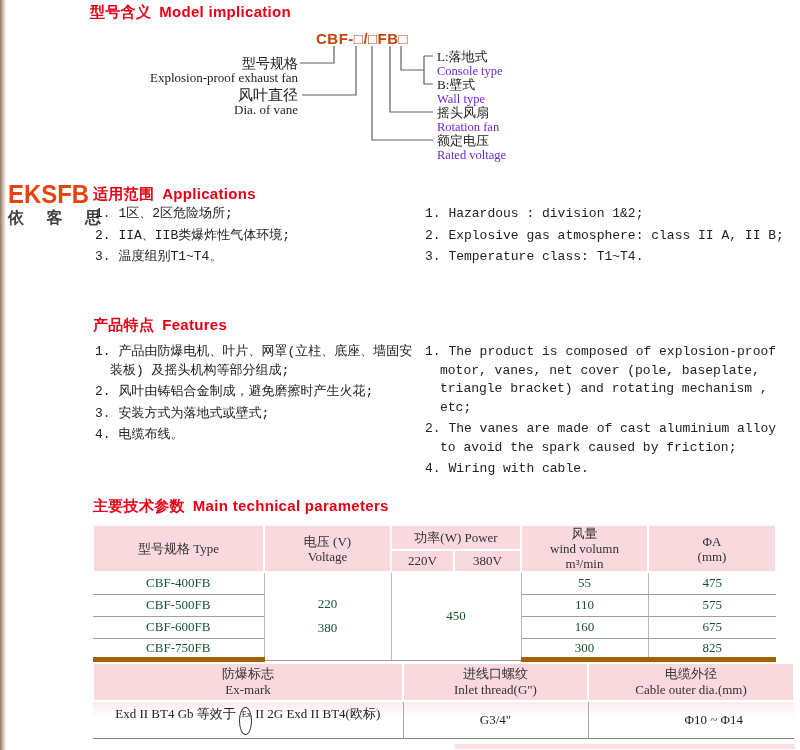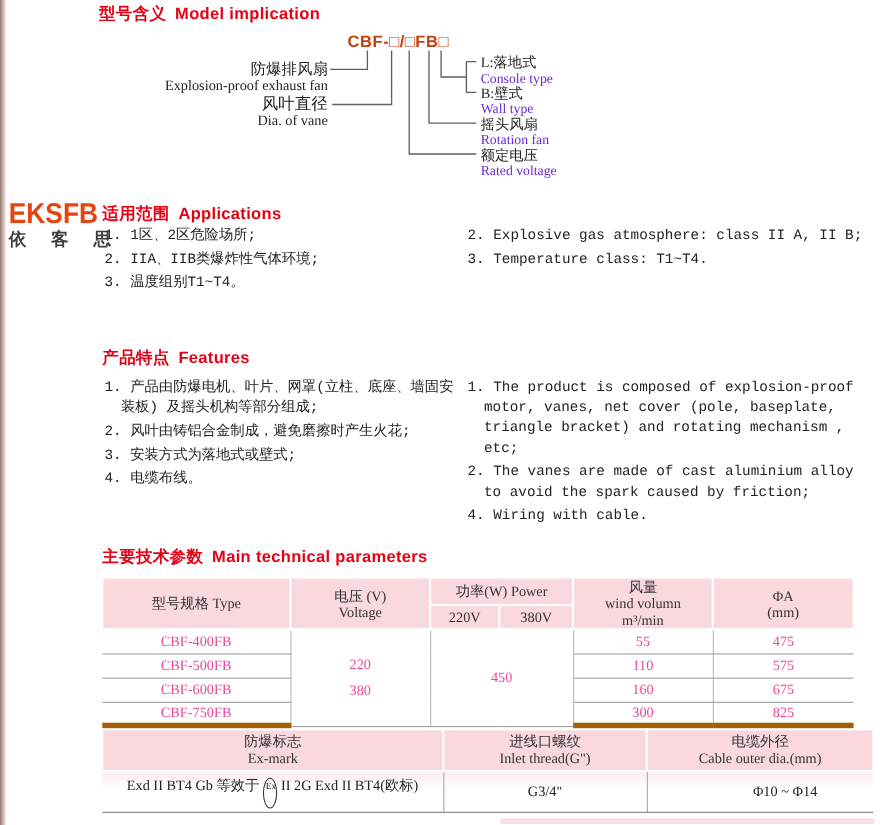--- a/index.html
+++ b/index.html
@@ -59,21 +59,21 @@
   }
   
   table { border-collapse:collapse; table-layout:fixed; }
   .ttable { position:absolute; left:92px; top:524px; width:683px; }
   .ttable th {
     background:#f9d8de; border:2px solid #ffffff; font-weight:normal;
     font-size:13px; color:#333; text-align:center; vertical-align:middle;
     line-height:15px;
   }
   .ttable td {
-    background:#ffffff; font-size:13px; color:#ec4899; text-align:center;
+    background:#ffffff; font-size:13px; color:#14532d; text-align:center;
     vertical-align:middle; height:22px;
     border-left:1px solid #b9b9b9; border-right:1px solid #b9b9b9;
     border-bottom:1px solid #9f9f9f;
   }
   .ttable td:first-child { border-left:none; }
   .ttable td:last-child { border-right:none; }
   .ttable tr:last-child td { border-bottom:6px solid #a16207; }
   .vcell div { line-height:24px; }
   .small-hdr { font-size:12.5px; line-height:14px; }
   .extable { position:absolute; left:92px; top:662px; width:701px; }
@@ -107,21 +107,21 @@
     <span>型号含义</span><span class="en">Model implication</span>
   </div>
 
   <div class="model-code">CBF-□/□FB□</div>
 
   <svg class="diagram-svg" width="800" height="170">
     <path d="M334 46 V63 H300 M356 46 V95 H302 M372 46 V140 H433 M390 46 V112 H433 M401 46 V70 H424 M424 56 V84 H433 M424 56 H433" fill="none" stroke="#5f5f5f" stroke-width="1.2"></path>
   </svg>
 
   <div class="dg-left">
-    <div class="zh">防爆排风扇</div>
+    <div class="zh">型号规格</div>
     <div class="en">Explosion-proof exhaust fan</div>
     <div class="zh gap">风叶直径</div>
     <div class="en">Dia. of vane</div>
   </div>
 
   <div class="dg-right">
     <div class="zh">L:落地式</div>
     <div class="en">Console type</div>
     <div class="zh">B:壁式</div>
     <div class="en">Wall type</div>
@@ -138,20 +138,21 @@
 
   <div class="sec-heading" style="left:93px; top:185px;">
     <span>适用范围</span><span class="en">Applications</span>
   </div>
   <ul class="list" style="left:95px; top:205px; width:320px;">
     <li>1. 1区、2区危险场所;</li>
     <li>2. IIA、IIB类爆炸性气体环境;</li>
     <li>3. 温度组别T1~T4。</li>
   </ul>
   <ul class="list" style="left:425px; top:205px; width:360px;">
+    <li>1. Hazardous : division 1&amp;2;</li>
     <li>2. Explosive gas  atmosphere:  class II A, II B;</li>
     <li>3. Temperature class: T1~T4.</li>
   </ul>
 
   <div class="sec-heading" style="left:93px; top:316px;">
     <span>产品特点</span><span class="en">Features</span>
   </div>
   <ul class="list" style="left:95px; top:343px; width:330px;">
     <li>1. 产品由防爆电机、叶片、网罩(立柱、底座、墙固安装板) 及摇头机构等部分组成;</li>
     <li>2. 风叶由铸铝合金制成，避免磨擦时产生火花;</li>

